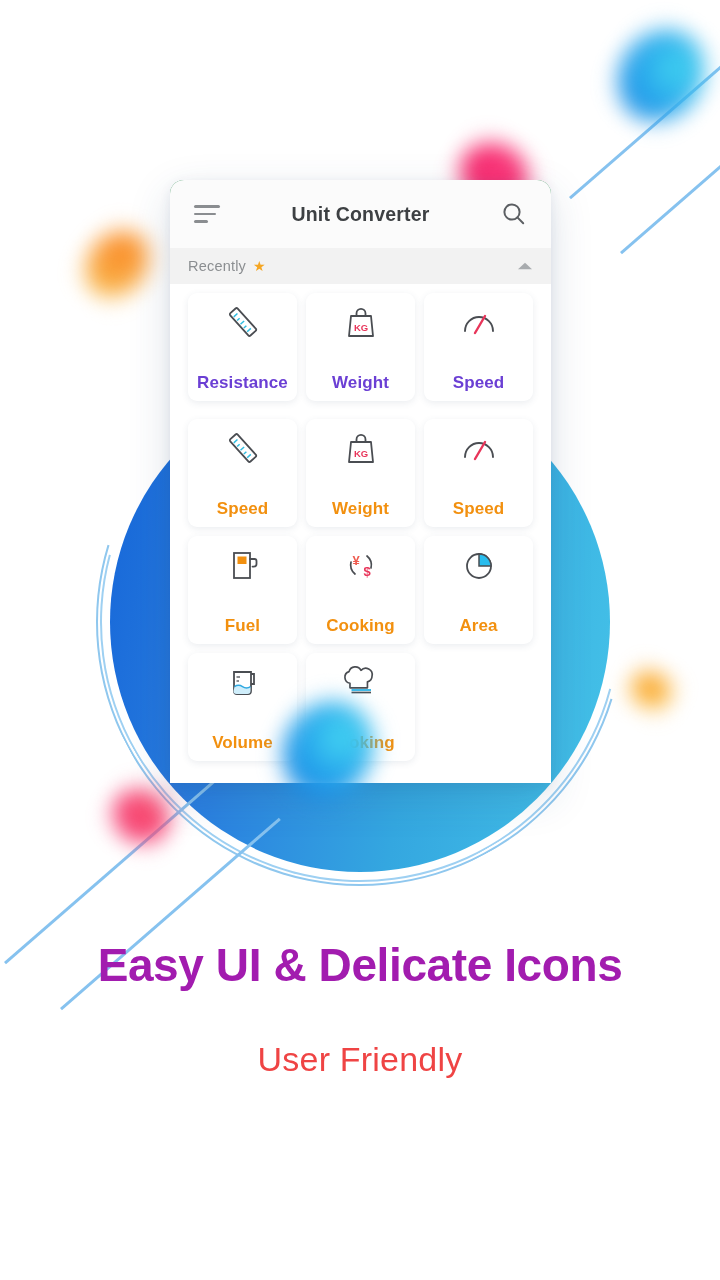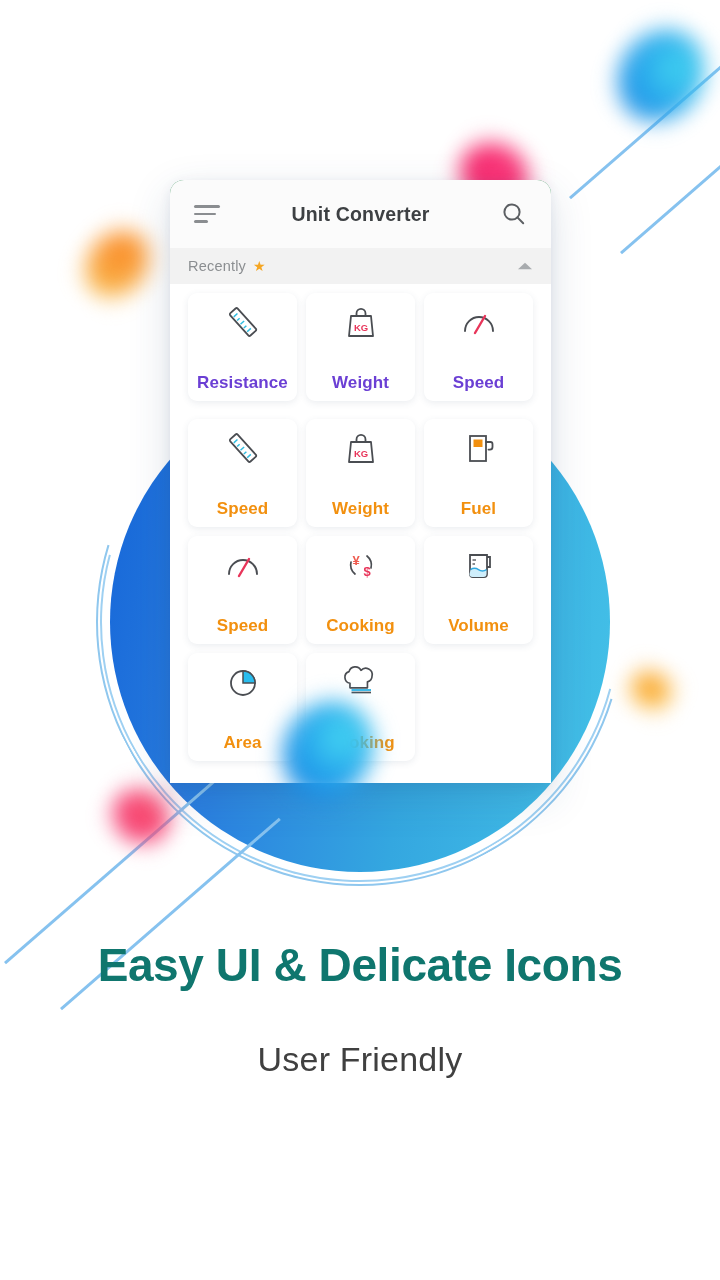--- a/index.html
+++ b/index.html
@@ -151,27 +151,27 @@
   .tile .lbl{ font-size:17px; font-weight:bold; letter-spacing:.1px; }
   .lbl.purple{ color:#6b3fd4; }
   .lbl.orange{ color:#f2900f; }
 
   .pad-b{ height:9px; }
 
   
   .headline{
     position:absolute; left:0; right:0; top:938px;
     text-align:center;
-    font-size:46px; font-weight:bold; color:#0f766e;
+    font-size:46px; font-weight:bold; color:#a21caf;
     letter-spacing:-.4px;
   }
   .subhead{
     position:absolute; left:0; right:0; top:1040px;
     text-align:center;
-    font-size:34px; color:#404040; font-weight:normal;
+    font-size:34px; color:#ef4444; font-weight:normal;
     letter-spacing:.2px;
   }
 </style>
 </head>
 <body>
 
 <div class="bg-layer">
   <div class="circle-main"></div>
   <div class="ring-arc"></div>
   <div class="ring-arc2"></div>
@@ -281,77 +281,77 @@
             <path d="M10 14 h20 l2 20 h-24 z" fill="#fff" stroke="#4a4d52" stroke-width="1.8" stroke-linejoin="round"></path>
             <path d="M15.5 14 v-2.6 a4.5 4.5 0 0 1 9 0 V14" fill="none" stroke="#4a4d52" stroke-width="1.8"></path>
             <text x="20" y="28.5" font-family="'Liberation Sans',sans-serif" font-size="9.5" font-weight="bold" fill="#e8355a" text-anchor="middle">KG</text>
           </svg>
         </span>
         <span class="lbl orange">Weight</span>
       </div>
 
       <div class="tile">
         <span class="ico">
+          <svg width="42" height="40" viewBox="0 0 42 40">
+            <path d="M7 29 A14 14 0 0 1 35 29" fill="none" stroke="#4a4d52" stroke-width="1.9" stroke-linecap="round"></path>
+            <line x1="17" y1="31" x2="27" y2="14" stroke="#e8355a" stroke-width="2.4" stroke-linecap="round"></line>
+          </svg>
+        </span>
+        <span class="lbl orange">Speed</span>
+      </div>
+
+      <div class="tile">
+        <span class="ico">
           <svg width="40" height="40" viewBox="0 0 40 40">
             <rect x="11" y="8" width="16" height="25" fill="#fff" stroke="#4a4d52" stroke-width="1.8"></rect>
             <rect x="14.5" y="11.5" width="9" height="7.5" fill="#f2900f"></rect>
             <path d="M27 14 h4.5 a2 2 0 0 1 2 2 v3 a2.6 2.6 0 0 1 -2.6 2.6 h-1.4" fill="none" stroke="#4a4d52" stroke-width="1.8" stroke-linecap="round"></path>
           </svg>
         </span>
         <span class="lbl orange">Fuel</span>
-      </div>
-
-      <div class="tile">
-        <span class="ico">
-          <svg width="42" height="40" viewBox="0 0 42 40">
-            <path d="M7 29 A14 14 0 0 1 35 29" fill="none" stroke="#4a4d52" stroke-width="1.9" stroke-linecap="round"></path>
-            <line x1="17" y1="31" x2="27" y2="14" stroke="#e8355a" stroke-width="2.4" stroke-linecap="round"></line>
-          </svg>
-        </span>
-        <span class="lbl orange">Speed</span>
       </div>
 
       <div class="tile">
         <span class="ico">
           <svg width="42" height="40" viewBox="0 0 42 40">
             <path d="M27 11 A12 12 0 0 1 31 23" fill="none" stroke="#4a4d52" stroke-width="1.7" stroke-linecap="round"></path>
             <path d="M15 29 A12 12 0 0 1 11 17" fill="none" stroke="#4a4d52" stroke-width="1.7" stroke-linecap="round"></path>
             <text x="16" y="20" font-family="'Liberation Sans',sans-serif" font-size="13" font-weight="bold" fill="#ef5b4f" text-anchor="middle">¥</text>
             <text x="27" y="31" font-family="'Liberation Sans',sans-serif" font-size="13" font-weight="bold" fill="#e8355a" text-anchor="middle">$</text>
           </svg>
         </span>
         <span class="lbl orange">Cooking</span>
+      </div>
+
+      <div class="tile">
+        <span class="ico">
+          <svg width="40" height="40" viewBox="0 0 40 40">
+            <circle cx="20" cy="21" r="12" fill="#fff" stroke="#4a4d52" stroke-width="1.8"></circle>
+            <path d="M20 21 V9 A12 12 0 0 1 32 21 Z" fill="#29bdee" stroke="#4a4d52" stroke-width="1.5"></path>
+          </svg>
+        </span>
+        <span class="lbl orange">Area</span>
       </div>
 
       <div class="tile">
         <span class="ico">
           <svg width="40" height="40" viewBox="0 0 40 40">
             <path d="M11 10 h17 v19 a3 3 0 0 1 -3 3 h-11 a3 3 0 0 1 -3 -3 z" fill="#fff" stroke="#4a4d52" stroke-width="1.8"></path>
             <path d="M28 12 h3 v10 h-3" fill="none" stroke="#4a4d52" stroke-width="1.8"></path>
             <line x1="13.5" y1="15" x2="17" y2="15" stroke="#4a4d52" stroke-width="1.3"></line>
             <line x1="13.5" y1="19" x2="16" y2="19" stroke="#4a4d52" stroke-width="1.3"></line>
             <path d="M11.5 25 q4 -2.6 8 0 t8 0 v4 a3 3 0 0 1 -3 3 h-11 a3 3 0 0 1 -3 -3 z" fill="#cfeefb"></path>
             <path d="M11.5 24.6 q4 -2.6 8 0 t8 0" fill="none" stroke="#2fa8e0" stroke-width="1.5"></path>
           </svg>
         </span>
         <span class="lbl orange">Volume</span>
       </div>
 
       <div class="tile">
         <span class="ico">
-          <svg width="40" height="40" viewBox="0 0 40 40">
-            <circle cx="20" cy="21" r="12" fill="#fff" stroke="#4a4d52" stroke-width="1.8"></circle>
-            <path d="M20 21 V9 A12 12 0 0 1 32 21 Z" fill="#29bdee" stroke="#4a4d52" stroke-width="1.5"></path>
-          </svg>
-        </span>
-        <span class="lbl orange">Area</span>
-      </div>
-
-      <div class="tile">
-        <span class="ico">
           <svg width="42" height="40" viewBox="0 0 42 40">
             <path d="M13 27 v-5 a6.5 6.5 0 0 1 -1 -12.6 a7 7 0 0 1 13 -1.4 a7 7 0 0 1 12 6.2 a6.5 6.5 0 0 1 -5 6.3 v6.5 z" transform="translate(-2,1) scale(0.92)" fill="#fff" stroke="#4a4d52" stroke-width="1.8" stroke-linejoin="round"></path>
             <line x1="11.5" y1="28" x2="31" y2="28" stroke="#3fb9e8" stroke-width="2"></line>
             <line x1="11.5" y1="30.5" x2="31" y2="30.5" stroke="#4a4d52" stroke-width="1.7"></line>
           </svg>
         </span>
         <span class="lbl orange">Cooking</span>
       </div>
     </div>
 

